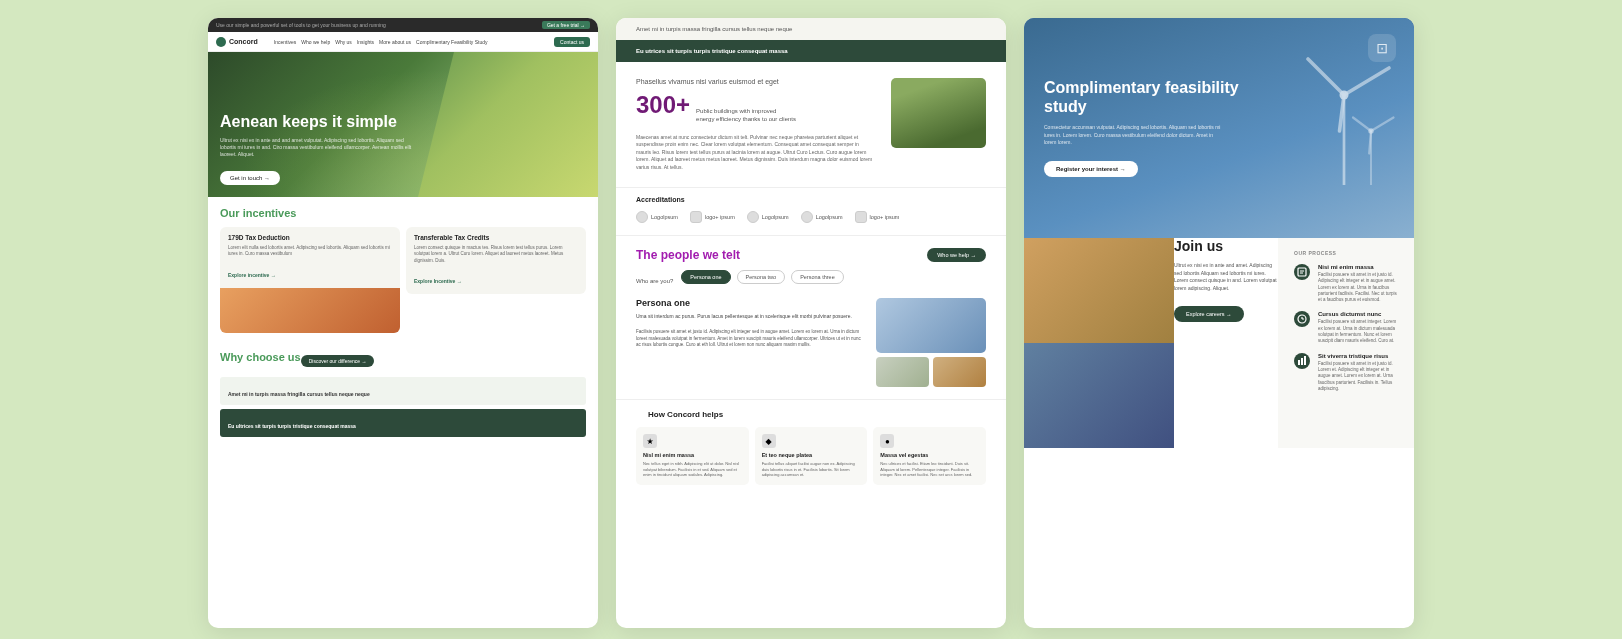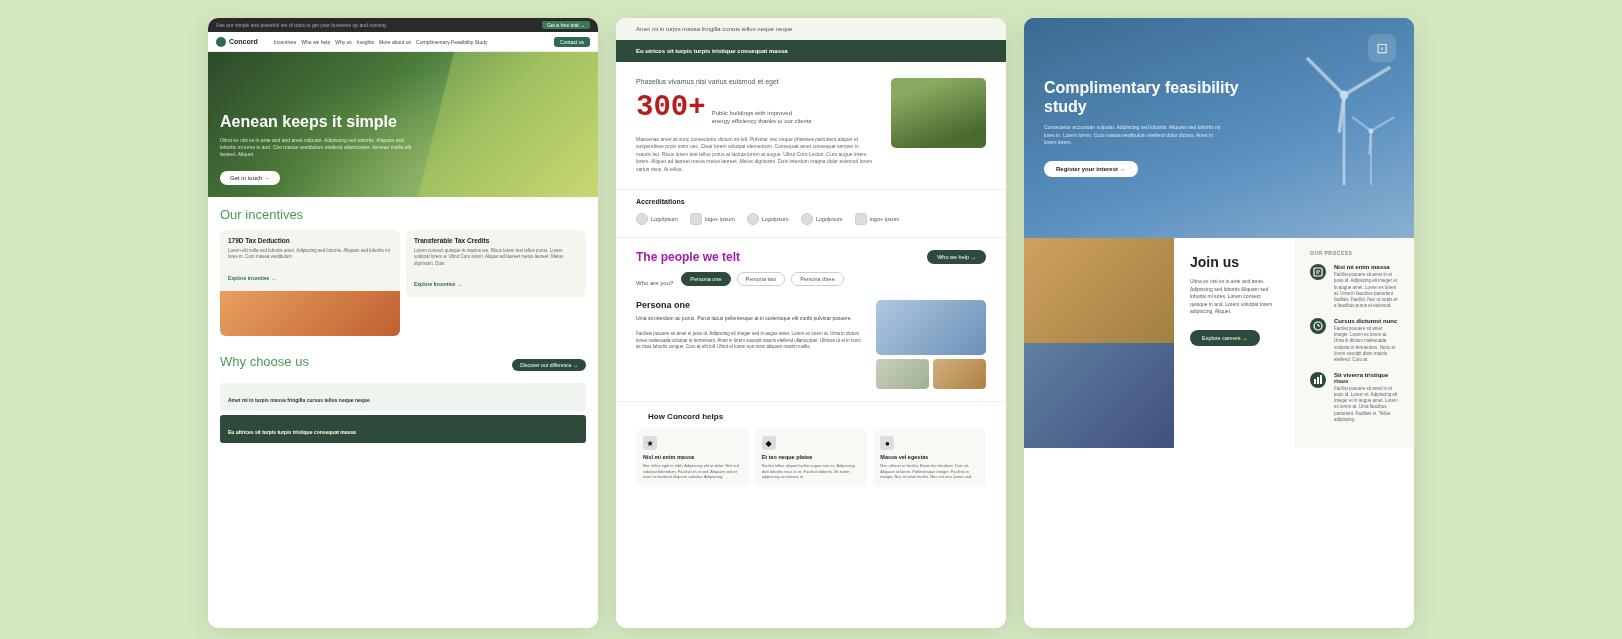--- a/index.html
+++ b/index.html
@@ -154,22 +154,22 @@
       right: 0; top: 0; bottom: 0;
       width: 180px;
       background: linear-gradient(135deg, #6a9a50 0%, #a0c060 40%, #c8d870 100%);
       clip-path: polygon(20% 0%, 100% 0%, 100% 100%, 0% 100%);
     }
 
     .p1-incentives {
       padding: 10px 12px;
     }
     .p1-section-title {
-      font-size: 13px;
-      font-weight: 400;
+      font-size: 11px;
+      font-weight: 700;
       color: #222;
       margin-bottom: 8px;
     }
     .p1-section-title span {
       color: #4a9a5a;
     }
     .p1-cards {
       display: grid;
       grid-template-columns: 1fr 1fr;
       gap: 6px;
@@ -219,21 +219,21 @@
       color: #8ac8a0;
     }
 
     .p1-why {
       padding: 8px 12px;
       flex: 1;
     }
     .p1-why-header {
       display: flex;
       align-items: center;
-      justify-content: space-between;
+      justify-content: flex-start;
       margin-bottom: 6px;
     }
     .p1-why-btn {
       background: #2d4a3a;
       color: #fff;
       font-size: 5px;
       padding: 3px 8px;
       border-radius: 20px;
     }
     .p1-highlight-row {
@@ -284,25 +284,24 @@
       gap: 16px;
       align-items: flex-start;
     }
     .p2-stat-content { flex: 1; }
     .p2-stat-title {
       font-size: 7px;
       color: #555;
       margin-bottom: 8px;
     }
     .p2-stat-number {
-      font-size: 29px;
+      font-size: 24px;
       font-weight: 900;
-      color: #b91c1c;
+      color: #701a75;
       line-height: 1;
-      font-family: Liberation Mono, monospace;
     }
     .p2-stat-desc {
       font-size: 6px;
       color: #555;
       margin-top: 2px;
       max-width: 100px;
       line-height: 1.4;
     }
     .p2-stat-text {
       font-size: 5px;
@@ -560,21 +559,20 @@
     .p3-join-img-top {
       flex: 1;
       background: linear-gradient(135deg, #e8b070 0%, #c08040 100%);
     }
     .p3-join-img-bottom {
       flex: 1;
       background: linear-gradient(135deg, #6080a0 0%, #4060c0 100%);
     }
     .p3-join-content {
       flex: 1;
-      padding: 16px;
       background: #fff;
     }
     .p3-join-title {
       font-size: 14px;
       font-weight: 800;
       color: #222;
       margin-bottom: 8px;
     }
     .p3-join-text {
       font-size: 5px;

